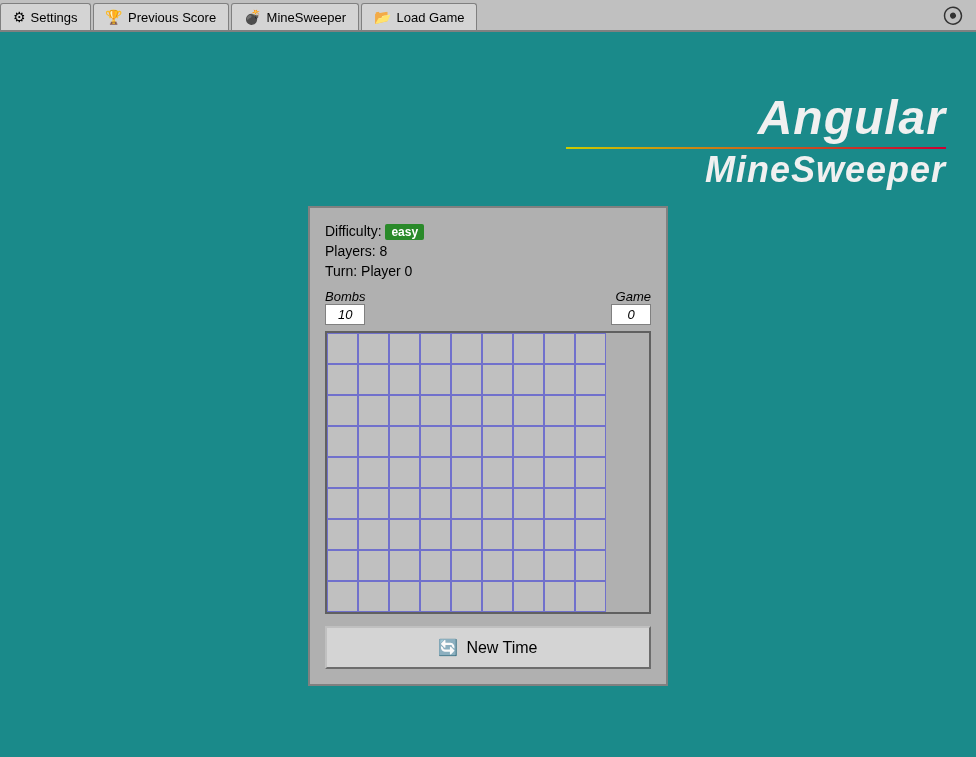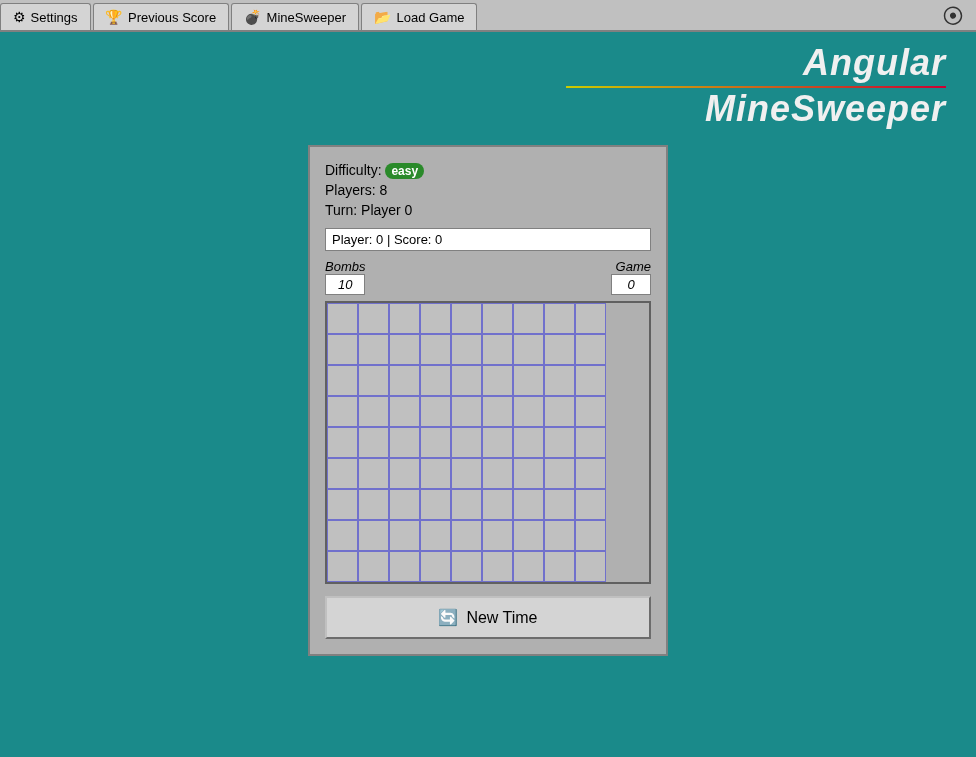--- a/index.html
+++ b/index.html
@@ -43,25 +43,26 @@
       color: #333;
       cursor: pointer;
     }
 
     
     .header {
       text-align: right;
       padding: 10px 30px 5px 0;
     }
     .header-line1 {
-      font-size: 36px;
+      font-size: 48px;
       font-style: italic;
       font-weight: bold;
       color: #f0f0f0;
       letter-spacing: 1px;
+      margin-top: 48px;
     }
     .header-line2 {
       font-size: 36px;
       font-style: italic;
       font-weight: bold;
       color: #f0f0f0;
       letter-spacing: 1px;
     }
     .header-underline {
       height: 2px;
@@ -93,21 +94,21 @@
     .info-row {
       font-size: 14px;
       color: #000;
       margin-bottom: 4px;
     }
     .difficulty-badge {
       background-color: #2a8a2a;
       color: white;
       font-size: 12px;
       padding: 1px 6px;
-      border-radius: 8px;
+      border-radius: 2px;
       font-weight: bold;
     }
 
     .score-bar {
       background-color: white;
       border: 1px solid #808080;
       padding: 3px 6px;
       font-size: 13px;
       margin-bottom: 8px;
       color: #000;
@@ -206,21 +207,20 @@
 
       <div class="info-section">
         <div class="info-row">
           <span>Difficulty:</span>
           <span class="difficulty-badge">easy</span>
         </div>
         <div class="info-row">Players: 8</div>
         <div class="info-row">Turn: Player 0</div>
       </div>
 
-      <div class="score-bar">Player: 0 | Score: 0</div>
 
       <div class="stats-row">
         <div>
           <div class="stat-label">Bombs</div>
           <div class="stat-box">10</div>
         </div>
         <div style="text-align:right;">
           <div class="stat-label">Game</div>
           <div class="stat-box">0</div>
         </div>

